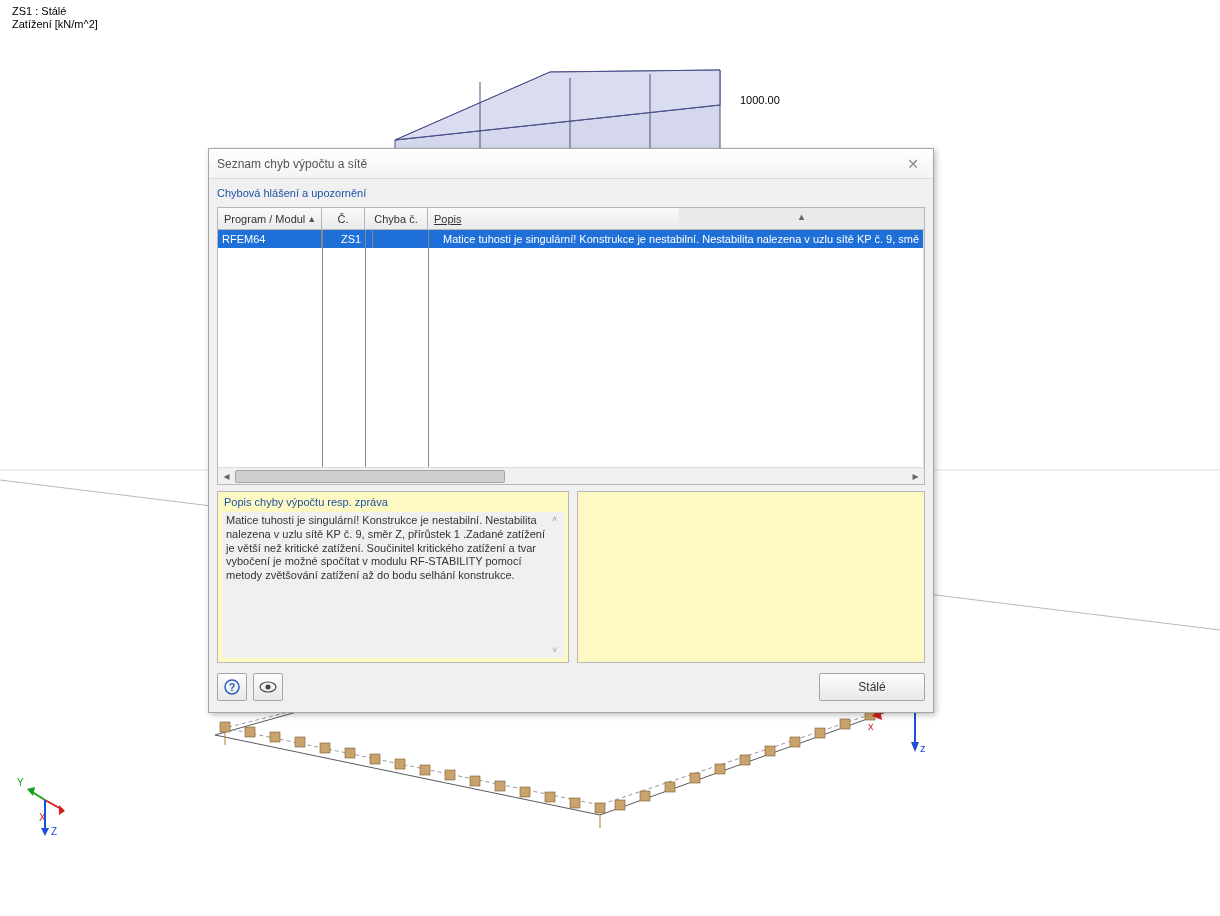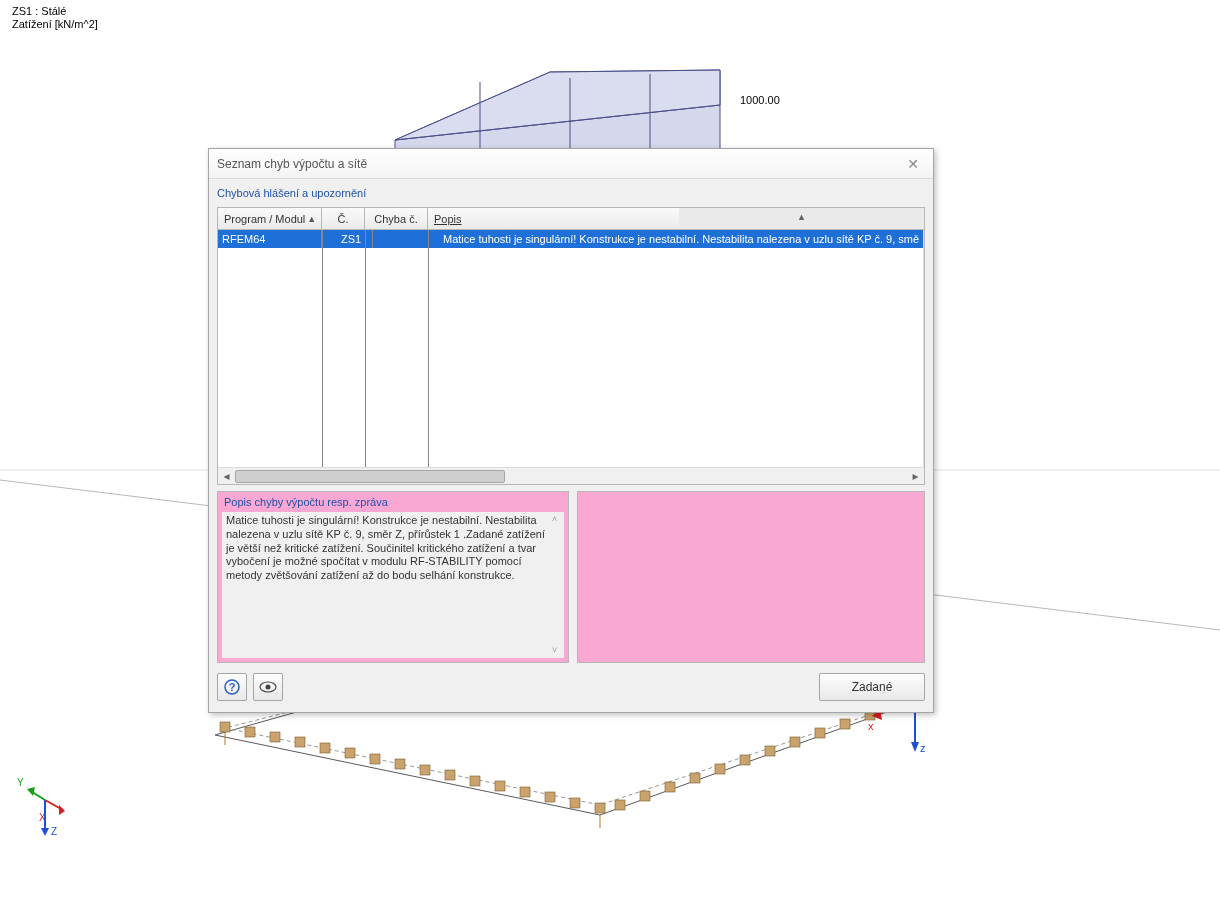--- a/index.html
+++ b/index.html
@@ -144,21 +144,21 @@
   }
 
   
   .lower {
     display:flex;
     gap:8px;
     height: 172px;
   }
   .descbox, .rightpanel {
     border:1px solid #b7b7b7;
-    background:#f9a8d4;
+    background:#fef9c3;
   }
   .descbox { width: 352px; display:flex; flex-direction:column; }
   .descbox .group-label { padding: 4px 6px 0 6px; margin:0; }
   .descbox .textarea {
     flex:1;
     margin: 4px 4px 4px 4px;
     background:#f0f0f0;
     font-size:11px;
     color:#333;
     padding: 2px 14px 2px 4px;
@@ -378,16 +378,16 @@
           <text x="8" y="12" text-anchor="middle" font-size="11" fill="#2a5fbf" font-weight="bold">?</text>
         </svg>
       </div>
       <div class="iconbtn">
         <svg width="18" height="12">
           <ellipse cx="9" cy="6" rx="8" ry="5" fill="none" stroke="#444" stroke-width="1.2"></ellipse>
           <circle cx="9" cy="6" r="2.5" fill="#444"></circle>
         </svg>
       </div>
       <div class="spacer"></div>
-      <div class="closebtn">Zadané</div>
+      <div class="closebtn">Stálé</div>
     </div>
   </div>
 </div>
 
 </body></html>

